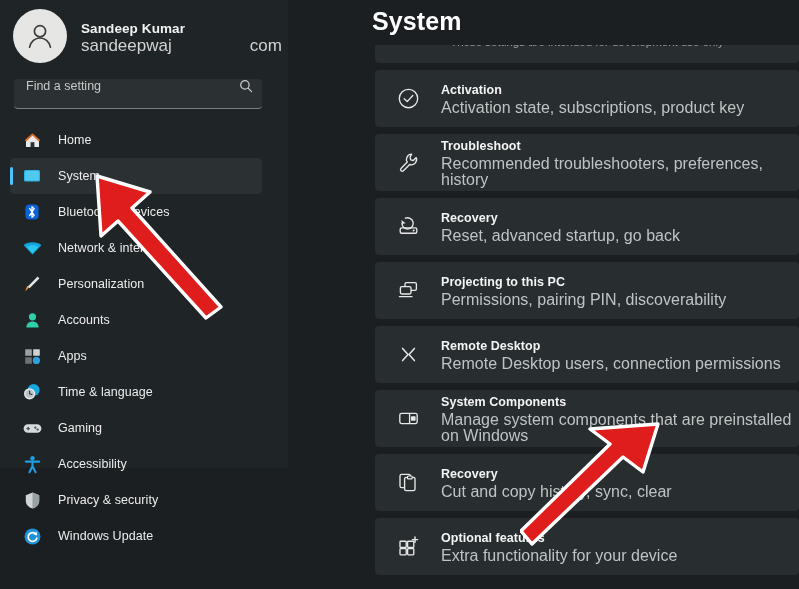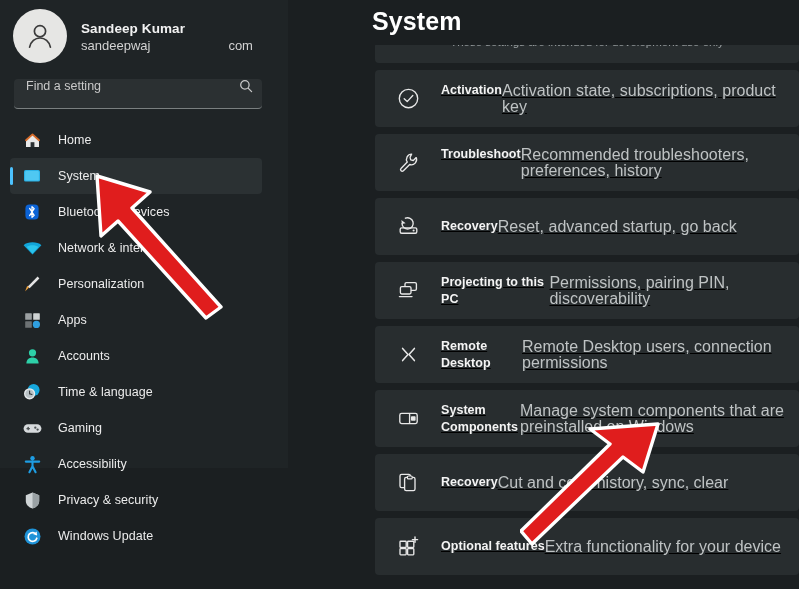--- a/index.html
+++ b/index.html
@@ -53,21 +53,21 @@
     padding-top: 2px;
   }
   .acct-name {
     font-size: 13.5px;
     font-weight: bold;
     color: #f2f2f2;
     letter-spacing: 0.1px;
     line-height: 17px;
   }
   .acct-mail {
-    font-size: 13px;
+    font-size: 17px;
     color: #d2d2d2;
     line-height: 16px;
     margin-top: 1px;
     display: flex;
     gap: 8px;
     white-space: nowrap;
   }
   .mail-gap { display: inline-block; width: 62px; }
 
   .search-wrap {
@@ -185,21 +185,21 @@
     position: relative;
     top: -6px;
   }
 
   .card-icon {
     width: 30px; height: 30px;
     flex: 0 0 30px;
     display: flex; align-items: center; justify-content: center;
     margin-right: 18px;
   }
-  .card-text { display: flex; flex-direction: row; text-decoration: underline; }
+  .card-text { display: flex; flex-direction: column; }
   .card-title {
     font-size: 12.5px;
     font-weight: bold;
     color: #f4f4f4;
     line-height: 17px;
     letter-spacing: 0.05px;
   }
   .card-sub {
     font-size: 16px;
     color: #bfc3c4;
@@ -305,38 +305,38 @@
             <path d="M3.7 16.0 L3.2 17.2 L4.4 16.7 Z" fill="#8a5a22"></path>
           </svg>
         </span>
         <span class="nav-label">Personalization</span>
       </div>
 
       <div class="nav-item">
 
         <span class="nav-icon">
           <svg width="19" height="19" viewBox="0 0 19 19">
+            <circle cx="9.5" cy="5.8" r="3.6" fill="#2dd0a8"></circle>
+            <path d="M3.4 16.6 C3.4 12.6 6.1 10.6 9.5 10.6 C12.9 10.6 15.6 12.6 15.6 16.6 Z" fill="#2dd0a8"></path>
+          </svg>
+        </span>
+        <span class="nav-label">Accounts</span>
+      </div>
+
+      <div class="nav-item">
+
+        <span class="nav-icon">
+          <svg width="19" height="19" viewBox="0 0 19 19">
             <rect x="2.2" y="2.2" width="6.6" height="6.6" rx="0.6" fill="#9ba0a2"></rect>
             <rect x="10.2" y="2.2" width="6.6" height="6.6" rx="0.6" fill="#cfd3d4"></rect>
             <rect x="2.2" y="10.2" width="6.6" height="6.6" rx="0.6" fill="#6d7274"></rect>
             <circle cx="13.4" cy="13.4" r="3.6" fill="#2f9fe0"></circle>
           </svg>
         </span>
         <span class="nav-label">Apps</span>
-      </div>
-
-      <div class="nav-item">
-
-        <span class="nav-icon">
-          <svg width="19" height="19" viewBox="0 0 19 19">
-            <circle cx="9.5" cy="5.8" r="3.6" fill="#2dd0a8"></circle>
-            <path d="M3.4 16.6 C3.4 12.6 6.1 10.6 9.5 10.6 C12.9 10.6 15.6 12.6 15.6 16.6 Z" fill="#2dd0a8"></path>
-          </svg>
-        </span>
-        <span class="nav-label">Accounts</span>
       </div>
 
       <div class="nav-item">
 
         <span class="nav-icon">
           <svg width="20" height="20" viewBox="0 0 20 20">
             <circle cx="11.6" cy="8.0" r="6.0" fill="#17a8dd"></circle>
             <circle cx="7.6" cy="11.8" r="5.6" fill="#e8ecee"></circle>
             <circle cx="7.6" cy="11.8" r="4.3" fill="#b9c2c6"></circle>
             <line x1="7.6" y1="11.8" x2="7.6" y2="9.0" stroke="#34383a" stroke-width="1.1" stroke-linecap="round"></line>

